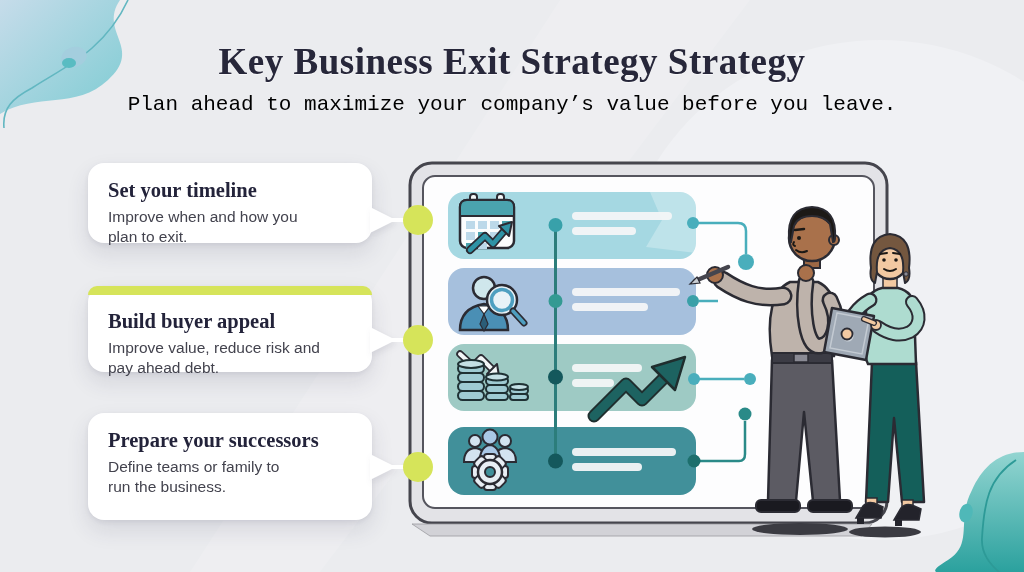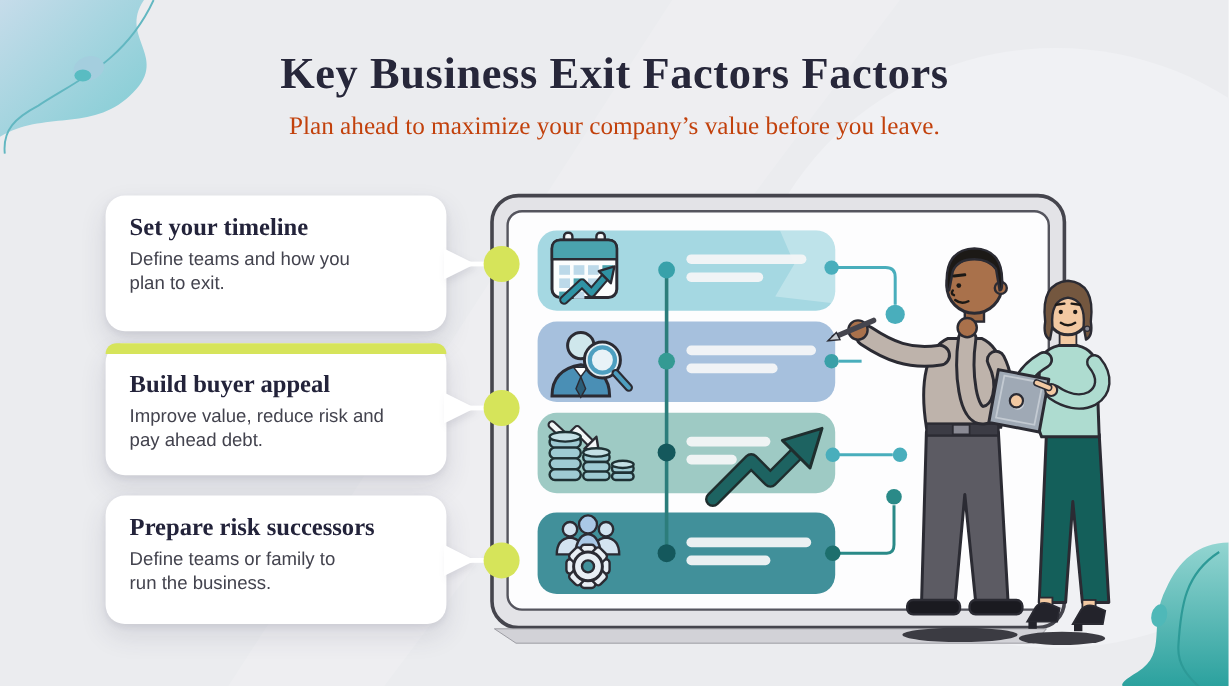--- a/index.html
+++ b/index.html
@@ -4,27 +4,27 @@
 <style>
   html,body{margin:0;padding:0;}
   .stage{position:relative;width:1024px;height:572px;background:#ebecef;overflow:hidden;
          font-family:"Liberation Sans","DejaVu Sans",sans-serif;}
   svg{display:block;}
   .bg-svg{position:absolute;left:0;top:0;z-index:0;}
   .board-svg{position:absolute;left:400px;top:150px;z-index:1;}
   .header{position:absolute;left:0;top:40px;width:1024px;text-align:center;z-index:2;}
   .title{font-family:"Liberation Serif","DejaVu Serif",serif;font-weight:700;font-size:37px;
          color:#27273a;margin:0;letter-spacing:.5px;text-shadow:0 1px 0 rgba(255,255,255,.6);}
-  .subtitle{font-family:Liberation Serif, serif;font-size:21px;color:#c2410c;
+  .subtitle{font-family:Liberation Mono, monospace;font-size:21px;color:#000000;
             margin:10px 0 0 0;}
   .card{position:absolute;left:88px;width:284px;background:#fff;border-radius:16px;z-index:3;
         box-shadow:0 10px 22px rgba(50,50,80,.12),0 2px 5px rgba(50,50,80,.08);box-sizing:border-box;
         padding:16px 18px 0 20px;}
-  .card-1{top:163px;height:113px;}
-  .card-2{top:286px;height:110px;padding-top:24px;}
+  .card-1{top:163px;height:80px;}
+  .card-2{top:286px;height:86px;padding-top:24px;}
   .card-3{top:413px;height:107px;}
   .card-stripe{position:absolute;left:0;top:0;width:100%;height:9px;border-radius:16px 16px 0 0;}
   .card-title{font-family:"Liberation Serif","DejaVu Serif",serif;font-weight:700;font-size:20.5px;
               color:#23233a;margin:0 0 5px 0;}
   .card-desc{font-size:15.5px;line-height:1.28;color:#43434e;margin:0;white-space:pre-line;}
   .tail{position:absolute;width:0;height:0;border-top:13px solid transparent;border-bottom:13px solid transparent;
         border-left:26px solid #fff;left:370px;z-index:3;filter:drop-shadow(2px 3px 3px rgba(50,50,80,.10));}
   .tail-1{top:207px;} .tail-2{top:327px;} .tail-3{top:454px;}
   .lead{position:absolute;left:372px;width:38px;height:3.5px;background:#fff;z-index:3;}
   .lead-1{top:218px;} .lead-2{top:338px;} .lead-3{top:465px;}
@@ -56,21 +56,21 @@
       <ellipse cx="69" cy="63" rx="7" ry="5" fill="#59bcc2"></ellipse>
     </g>
     <g>
       <path d="M1024,452 C998,452 982,468 972,490 C956,520 974,544 948,560 C938,566 933,570 936,572 L1024,572 Z" fill="url(#blobBR)"></path>
       <path d="M1016,460 C988,478 984,504 982,538 C981,554 990,564 1000,573" fill="none" stroke="#2d9a97" stroke-width="1.8"></path>
       <ellipse cx="966" cy="513" rx="6.5" ry="9.5" transform="rotate(14 966 513)" fill="#4fb8b8"></ellipse>
     </g>
   </svg>
 
   <div class="header">
-    <h1 class="title">Key Business Exit Factors Factors</h1>
+    <h1 class="title">Key Business Exit Strategy Strategy</h1>
     <p class="subtitle">Plan ahead to maximize your company’s value before you leave.</p>
   </div>
 
   <svg class="board-svg" width="624" height="422" viewBox="0 0 624 422">
 
     <g>
       <rect x="10" y="13" width="477" height="360" rx="22" fill="#e3e3e7" stroke="#45454d" stroke-width="3"></rect>
       <rect x="23" y="26" width="451" height="332" rx="12" fill="#fdfdfe" stroke="#55555e" stroke-width="2"></rect>
       <path d="M12,374 L472,374 L462,386 L30,386 Z" fill="#d2d2d7" stroke="#9a9aa0" stroke-width="0.8"></path>
       <ellipse cx="400" cy="379" rx="48" ry="6" fill="#3b3b42"></ellipse>
@@ -260,31 +260,31 @@
         <circle cx="496" cy="110" r="1.8" fill="#1c1916" stroke="none"></circle>
         <line x1="480" y1="104" x2="487" y2="103" stroke-width="2"></line>
         <line x1="493" y1="103" x2="500" y2="104" stroke-width="2"></line>
         <path d="M484,119 Q490,123 496,119" fill="none" stroke-width="2"></path>
       </g>
     </g>
   </svg>
 
   <div class="card card-1">
     <h2 class="card-title">Set your timeline</h2>
-    <p class="card-desc">Define teams and how you
+    <p class="card-desc">Improve when and how you
 plan to exit.</p>
   </div>
   <div class="card card-2">
     <div class="card-stripe" style="background: rgb(214, 228, 90);"></div>
     <h2 class="card-title">Build buyer appeal</h2>
     <p class="card-desc">Improve value, reduce risk and
 pay ahead debt.</p>
   </div>
   <div class="card card-3">
-    <h2 class="card-title">Prepare risk successors</h2>
+    <h2 class="card-title">Prepare your successors</h2>
     <p class="card-desc">Define teams or family to
 run the business.</p>
   </div>
 
   <div class="tail tail-1"></div>
   <div class="tail tail-2"></div>
   <div class="tail tail-3"></div>
   <div class="lead lead-1"></div>
   <div class="lead lead-2"></div>
   <div class="lead lead-3"></div>

